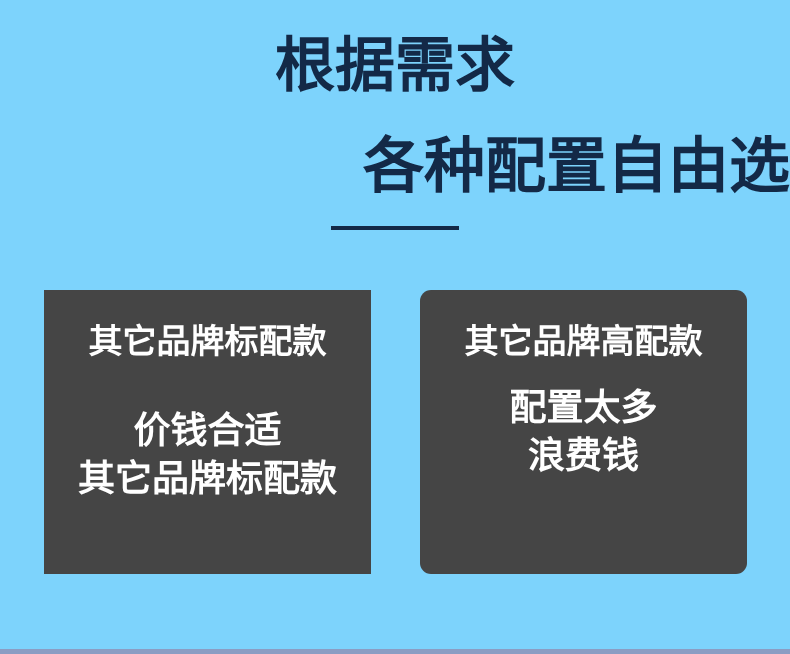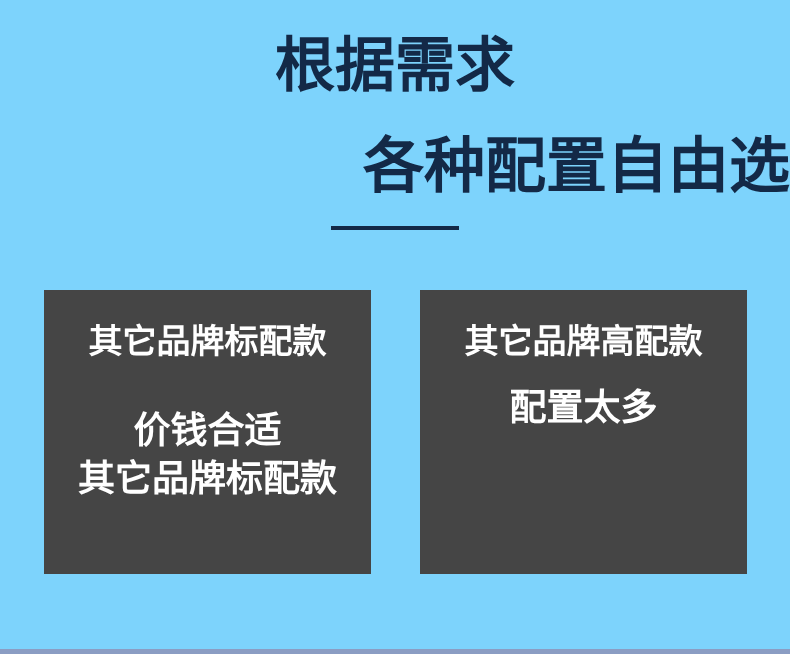--- a/index.html
+++ b/index.html
@@ -82,21 +82,21 @@
     position: absolute;
     top: 0;
     width: 327px;
     height: 284px;
     background: #454545;
     box-sizing: border-box;
     overflow: hidden;
   }
 
   .card-left  { left: 44px;  }
-  .card-right { left: 420px; }
+  .card-right { left: 420px; border-radius: 11px; }
 
   .card-title {
     position: absolute;
     left: 0;
     top: 32px;
     width: 100%;
     text-align: center;
     color: #ffffff;
     font-size: 34px;
     font-weight: bold;
@@ -152,20 +152,21 @@
       <div class="card-body body-two-lines">
         <span class="card-body-line">价钱合适</span>
         <span class="card-body-line">其它品牌标配款</span>
       </div>
     </div>
 
     <div class="card card-right">
       <div class="card-title">其它品牌高配款</div>
       <div class="card-body body-three-lines">
         <span class="card-body-line">配置太多</span>
+        <span class="card-body-line">浪费钱</span>
       </div>
     </div>
 
   </div>
 
   <div class="bottom-band"></div>
 
 </div>
 
 </body></html>

